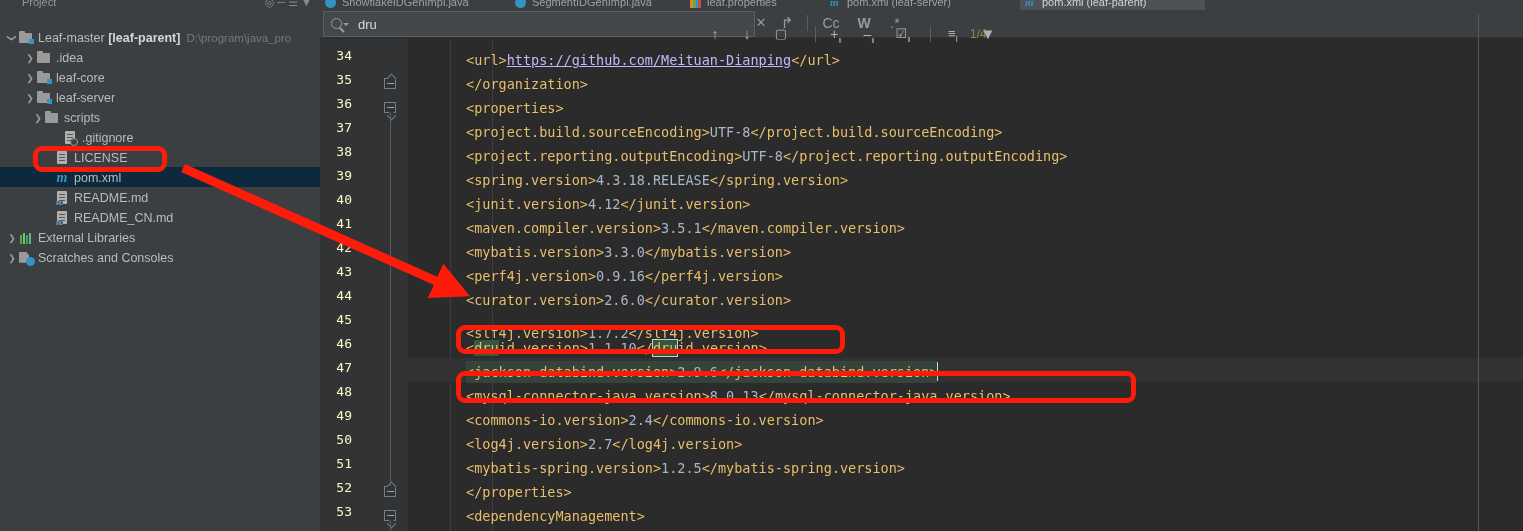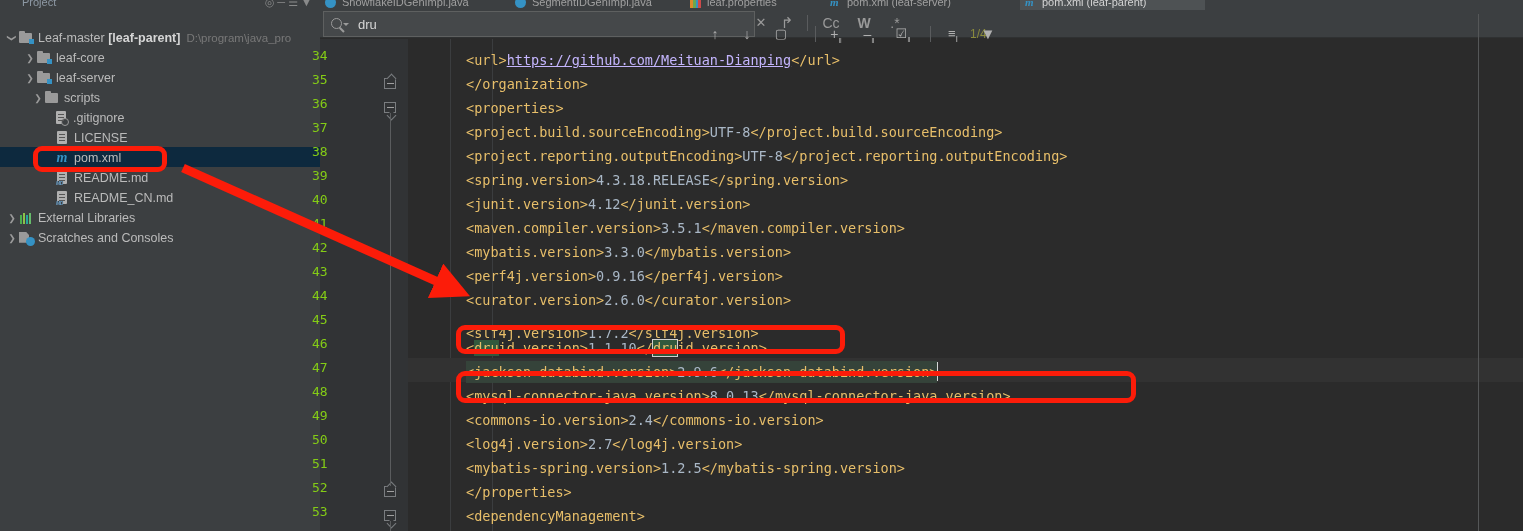--- a/index.html
+++ b/index.html
@@ -168,22 +168,22 @@
     position: absolute; left: 650px; top: 11px; height: 26px; line-height: 26px;
     color: #8a8a3c; font-size: 12px;
   }
 
   
   #gutter {
     position: absolute; left: 0; top: 39px; width: 88px; height: 492px;
     background: #313335;
   }
   .lnum {
-    position: absolute; right: 56px; width: 40px; 
-    color: #84cc16; font-size: 13px;
+    position: absolute; right: 56px; width: 40px; text-align: right;
+    color: #fef9c3; font-size: 13px;
     font-family: "DejaVu Sans Mono", monospace;
   }
   #fold-strip {
     position: absolute; left: 63px; top: 39px; width: 14px; height: 492px;
   }
   .fold-line {
     position: absolute; left: 6.5px; width: 1px; background: #5a5c5e;
   }
   .fold-box {
     position: absolute; left: 1px; width: 12px; height: 11px;
@@ -254,24 +254,25 @@
 
 <div id="root">
 
   <div id="project-panel">
     <div id="project-header">
       <span>Project</span>
       <span class="hdr-icons">◎&nbsp;─&nbsp;☰&nbsp;▼</span>
     </div>
     <div class="tree" id="tree-container">
         <div class="tree-row" style="padding-left: 6px;"><span class="chev open">❯</span><span class="ic ic-folder mod"><i class="badge"></i></span><span class="lbl">Leaf-master</span><span class="lbl bold"> [leaf-parent]</span><span class="path">D:\program\java_pro</span></div>
+        <div class="tree-row" style="padding-left: 24px;"><span class="chev">❯</span><span class="ic ic-folder"></span><span class="lbl">.idea</span></div>
         <div class="tree-row" style="padding-left: 24px;"><span class="chev">❯</span><span class="ic ic-folder mod"><i class="badge"></i></span><span class="lbl">leaf-core</span></div>
         <div class="tree-row" style="padding-left: 24px;"><span class="chev">❯</span><span class="ic ic-folder mod"><i class="badge"></i></span><span class="lbl">leaf-server</span></div>
         <div class="tree-row" style="padding-left: 32px;"><span class="chev">❯</span><span class="ic ic-folder"></span><span class="lbl">scripts</span></div>
-        <div class="tree-row" style="padding-left: 28px; margin-left: 13px;"><span class="chev"></span><span class="ic ic-file ic-git"><i class="deny"></i></span><span class="lbl">.gitignore</span></div>
+        <div class="tree-row" style="padding-left: 50px;"><span class="chev"></span><span class="ic ic-file ic-git"><i class="deny"></i></span><span class="lbl">.gitignore</span></div>
         <div class="tree-row" style="padding-left: 42px;"><span class="chev"></span><span class="ic ic-file"></span><span class="lbl">LICENSE</span></div>
         <div class="tree-row sel wide" style="padding-left: 42px;"><span class="chev"></span><span class="ic ic-maven">m</span><span class="lbl">pom.xml</span></div>
         <div class="tree-row" style="padding-left: 42px;"><span class="chev"></span><span class="ic ic-file"><i class="sub">MD</i></span><span class="lbl">README.md</span></div>
         <div class="tree-row" style="padding-left: 42px;"><span class="chev"></span><span class="ic ic-file"><i class="sub">MD</i></span><span class="lbl">README_CN.md</span></div>
         <div class="tree-row" style="padding-left: 6px;"><span class="chev">❯</span><span class="ic ic-libs"><i style="left: 2px; height: 9px; background: rgb(76, 175, 80);"></i><i style="left: 5px; height: 11px; background: rgb(139, 195, 74);"></i><i style="left: 8px; height: 9px; background: rgb(38, 166, 154);"></i><i style="left: 11px; height: 11px; background: rgb(102, 187, 106);"></i></span><span class="lbl">External Libraries</span></div>
         <div class="tree-row" style="padding-left: 6px;"><span class="chev">❯</span><span class="ic ic-scratch"><i class="clock"></i></span><span class="lbl">Scratches and Consoles</span></div>
       </div>
   </div>
   <div id="edge-left"></div>
 

